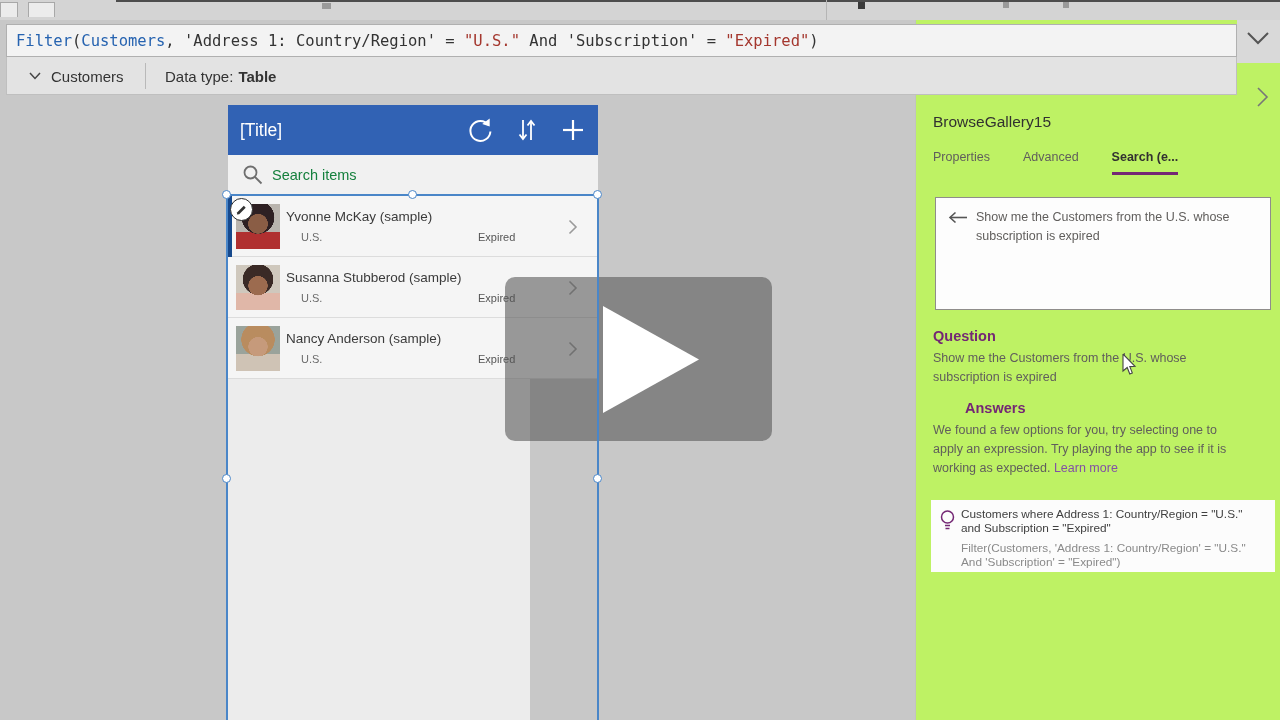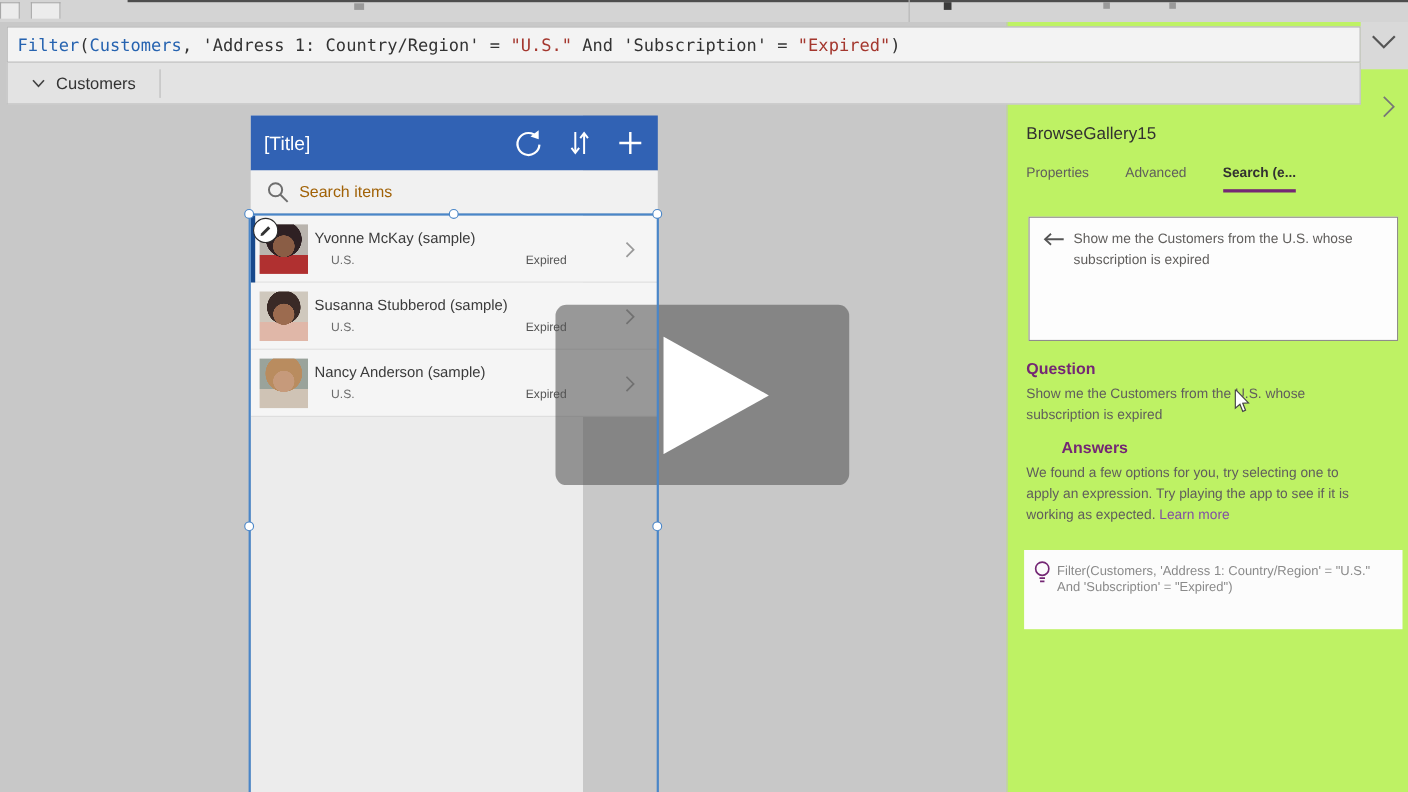--- a/index.html
+++ b/index.html
@@ -51,21 +51,21 @@
   #data-row .divider { position:absolute; left:138px; top:6px; width:1px; height:26px; background:#b9b9b9; }
   #datatype { position:absolute; left:158px; top:0; height:38px; display:flex; align-items:center; font-size:15px; color:#333; }
   #datatype b { font-weight:700; margin-left:5px; }
 
   
   #phone { left:228px; top:105px; width:302px; height:615px; background:#ececec; }
   #app-header { position:absolute; left:0; top:0; width:370px; height:50px; background:#3162b4; display:flex; align-items:center; }
   #app-title { font-size:17.5px; color:#ffffff; margin-left:12px; flex:1; }
   #app-header .hicon { margin-right:0; cursor:pointer; }
   #search-bar { position:absolute; left:0; top:50px; width:370px; height:40px; background:#f1f1f1; border-bottom:1px solid #cfcfcf; display:flex; align-items:center; cursor:text; }
-  #search-bar .ph { font-size:14.5px; color:#a16207; margin-left:8px; }
+  #search-bar .ph { font-size:14.5px; color:#15803d; margin-left:8px; }
   .g-item { position:absolute; left:0; width:370px; height:61px; background:#f5f5f5; border-bottom:1px solid #dcdcdc; cursor:pointer; }
   .g-item .avatar { position:absolute; left:8px; top:8px; width:44px; height:45px; }
   .av1 { background: radial-gradient(circle at 50% 44%, #8a5d45 0 29%, transparent 30%), radial-gradient(circle at 50% 30%, #2e2023 0 42%, transparent 43%), linear-gradient(#b9b4ae 0 62%, #b03030 62%); }
   .av2 { background: radial-gradient(circle at 50% 46%, #9c6b4f 0 29%, transparent 30%), radial-gradient(circle at 50% 32%, #3a2a26 0 40%, transparent 41%), linear-gradient(#cfc8bd 0 62%, #e0b7a8 62%); }
   .av3 { background: radial-gradient(circle at 50% 46%, #c69a7b 0 29%, transparent 30%), radial-gradient(circle at 50% 30%, #b98c5f 0 43%, transparent 44%), linear-gradient(#9aa39b 0 62%, #cfc3b5 62%); }
   .g-item .name { position:absolute; left:58px; top:13px; font-size:13.5px; color:#3b3b3b; }
   .g-item .country { position:absolute; left:73px; top:35px; font-size:11px; color:#6b6b6b;text-align:center; }
   .g-item .status { position:absolute; left:250px; top:35px; font-size:11px; color:#555; }
   .g-item .chev { position:absolute; left:340px; top:23px; }
   #item-stripe { position:absolute; left:0; top:0; width:4px; height:61px; background:#17498c; }
@@ -130,40 +130,45 @@
     <div id="answers-text" class="sec-body">
       <span>We found a few options for you, try selecting one to apply an expression. Try playing the app to see if it is working as expected.</span>
       <span class="link">Learn more</span>
     </div>
     <div id="suggestion-box">
       <svg class="bulb" width="17" height="24" viewBox="0 0 17 24">
         <circle cx="8.5" cy="8" r="6" fill="none" stroke="#742774" stroke-width="1.5"></circle>
         <line x1="6" y1="16.5" x2="11" y2="16.5" stroke="#742774" stroke-width="1.5"></line>
         <line x1="6.5" y1="19.5" x2="10.5" y2="19.5" stroke="#742774" stroke-width="1.5"></line>
       </svg>
+      <div id="suggestion-summary">Customers where Address 1: Country/Region = "U.S." and Subscription = "Expired"</div>
       <div id="suggestion-formula">Filter(Customers, 'Address 1: Country/Region' = "U.S." And 'Subscription' = "Expired")</div>
     </div>
   </div>
 
   <div id="formula-bar" class="abs"><span class="tok-fn">Filter</span><span class="tok-plain">(</span><span class="tok-id">Customers</span><span class="tok-plain">, </span><span class="tok-plain">'Address 1: Country/Region'</span><span class="tok-plain"> = </span><span class="tok-str">"U.S."</span><span class="tok-plain"> And </span><span class="tok-plain">'Subscription'</span><span class="tok-plain"> = </span><span class="tok-str">"Expired"</span><span class="tok-plain">)</span></div>
   <div id="fx-right-patch" class="abs"></div>
   <div id="formula-expand" class="abs">
     <svg width="24" height="15" viewBox="0 0 24 15">
         <polyline points="2,2 12,12 22,2" fill="none" stroke="#555" stroke-width="2"></polyline>
       </svg>
   </div>
 
   <div id="data-row" class="abs">
     <div id="entity-chip">
       <svg width="12" height="8" viewBox="0 0 12 8">
           <polyline points="1,1 6,6.5 11,1" fill="none" stroke="#444" stroke-width="1.5"></polyline>
         </svg>
       <span class="name">Customers</span>
     </div>
     <div class="divider"></div>
+    <div id="datatype">
+      <span>Data type:</span>
+      <b>Table</b>
+    </div>
   </div>
 
   <div id="phone" class="abs">
     <div id="app-header">
       <div id="app-title">[Title]</div>
       <svg class="hicon" style="margin-right:24px;" width="27" height="27" viewBox="0 0 27 27">
         <path d="M21.5 8 A 10 10 0 1 0 23.4 14.5" fill="none" stroke="#fff" stroke-width="2"></path>
         <polygon points="22.7,1.5 22.7,9.5 15.2,7" fill="#fff"></polygon>
       </svg>
       <svg class="hicon" style="margin-right:26px;" width="18" height="26" viewBox="0 0 18 26">

